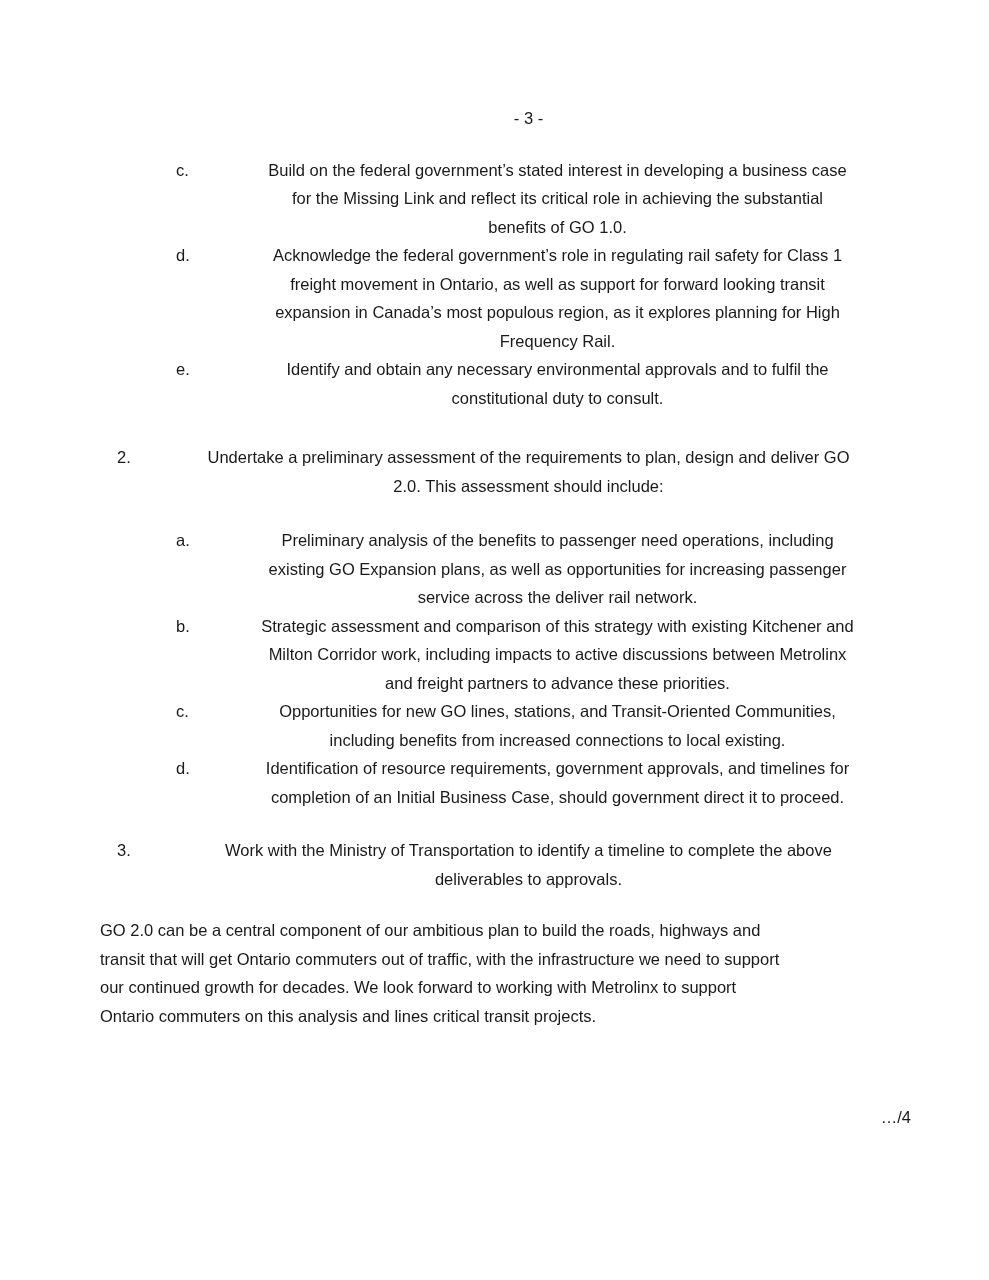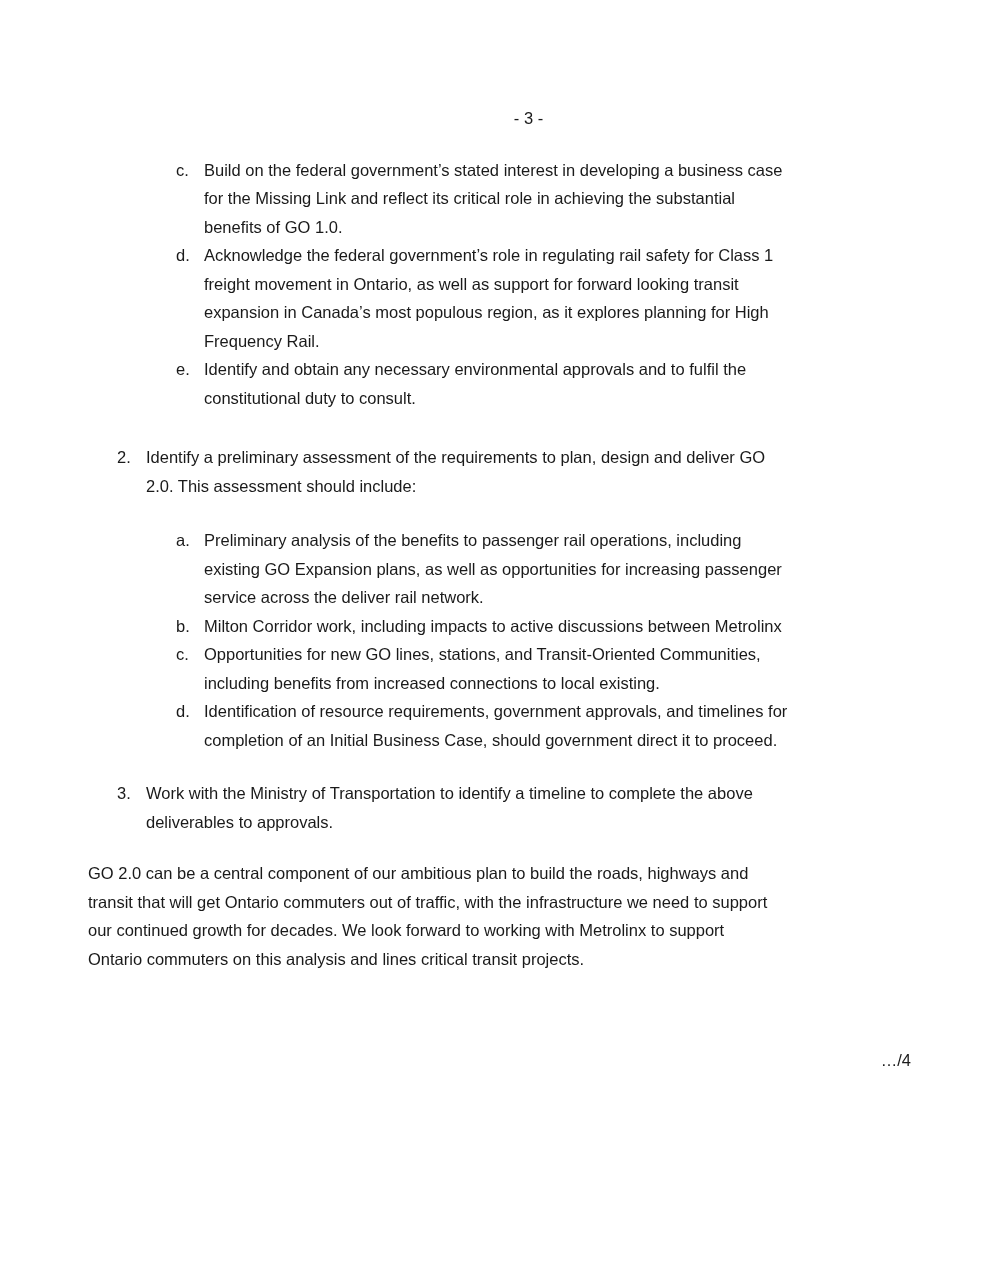--- a/index.html
+++ b/index.html
@@ -15,26 +15,26 @@
     color:#1a1a1a;
     overflow:hidden;
   }
   .page-number{padding-top:104px;padding-left:58px;text-align:center;}
   .line{white-space:nowrap;}
   .li{display:flex;align-items:flex-start;}
   .lettered{margin-left:88px;}           
   .lettered .marker{flex:0 0 28px;}
   .numbered{display:flex;margin-left:29px;} 
   .numbered .marker{flex:0 0 29px;}
-  .lines{flex:1 1 auto;min-width:0;}
+  .lines{flex:1 1 auto;min-width:0;text-align:center;}
   .sublist-1{margin-top:23px;}
   .item-2{margin-top:31px;}
   .sublist-2{margin-top:26px;}
   .item-3{margin-top:25px;}
-  .closing{margin:23px 0 0 0;}
+  .closing{margin:23px 0 0 12px;}
   .footer{margin-top:73px;text-align:right;}
 </style>
 </head>
 <body>
 
 <div class="page">
 
   <div class="page-number">- 3 -</div>
 
   <section class="sublist-1">
@@ -60,38 +60,40 @@
       <div class="lines">
         <div class="line">Identify and obtain any necessary environmental approvals and to fulfil the</div>
         <div class="line">constitutional duty to consult.</div>
       </div>
     </div>
   </section>
 
   <section class="li numbered item-2">
     <span class="marker">2.</span>
     <div class="lines">
-      <div class="line">Identify a preliminary assessment of the requirements to plan, design and deliver GO</div>
+      <div class="line">Undertake a preliminary assessment of the requirements to plan, design and deliver GO</div>
       <div class="line">2.0. This assessment should include:</div>
     </div>
   </section>
 
   <section class="sublist-2">
     <div class="li lettered">
       <span class="marker">a.</span>
       <div class="lines">
-        <div class="line">Preliminary analysis of the benefits to passenger rail operations, including</div>
+        <div class="line">Preliminary analysis of the benefits to passenger need operations, including</div>
         <div class="line">existing GO Expansion plans, as well as opportunities for increasing passenger</div>
         <div class="line">service across the deliver rail network.</div>
       </div>
     </div>
     <div class="li lettered">
       <span class="marker">b.</span>
       <div class="lines">
+        <div class="line">Strategic assessment and comparison of this strategy with existing Kitchener and</div>
         <div class="line">Milton Corridor work, including impacts to active discussions between Metrolinx</div>
+        <div class="line">and freight partners to advance these priorities.</div>
       </div>
     </div>
     <div class="li lettered">
       <span class="marker">c.</span>
       <div class="lines">
         <div class="line">Opportunities for new GO lines, stations, and Transit-Oriented Communities,</div>
         <div class="line">including benefits from increased connections to local existing.</div>
       </div>
     </div>
     <div class="li lettered">

